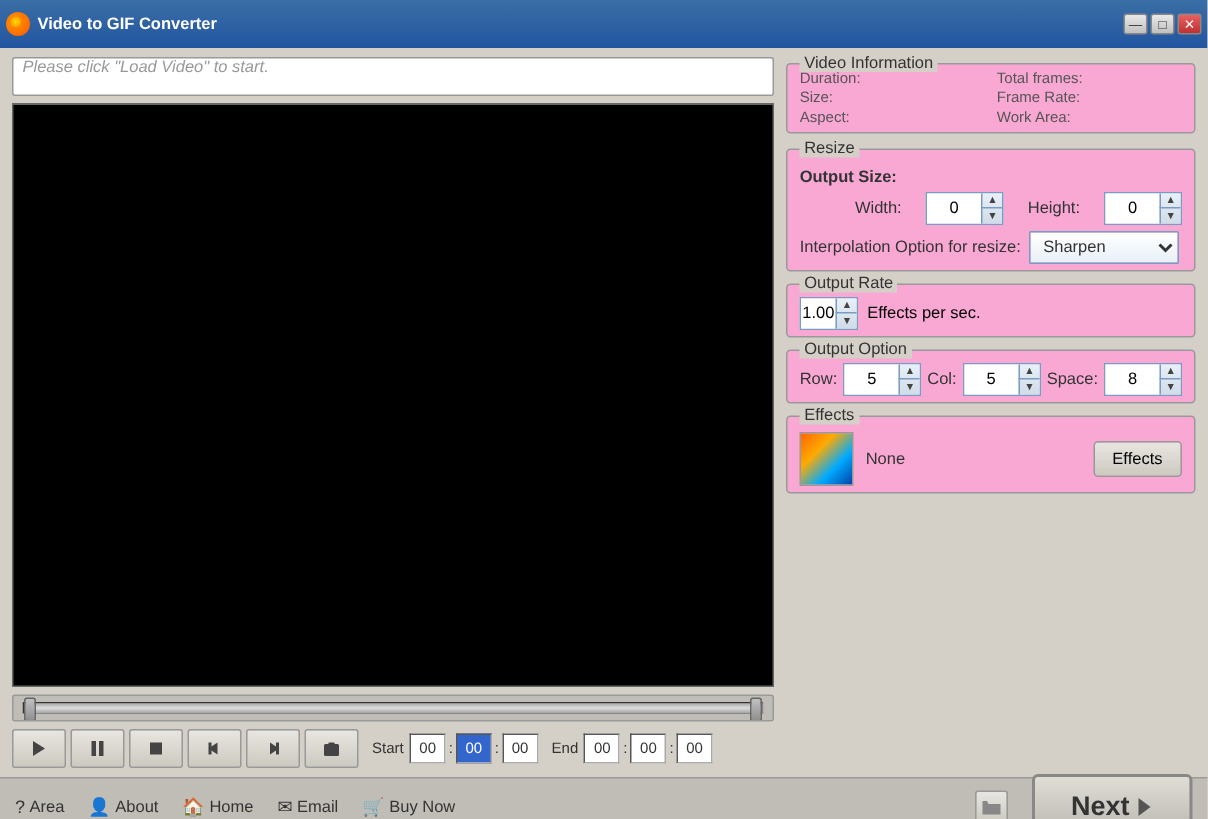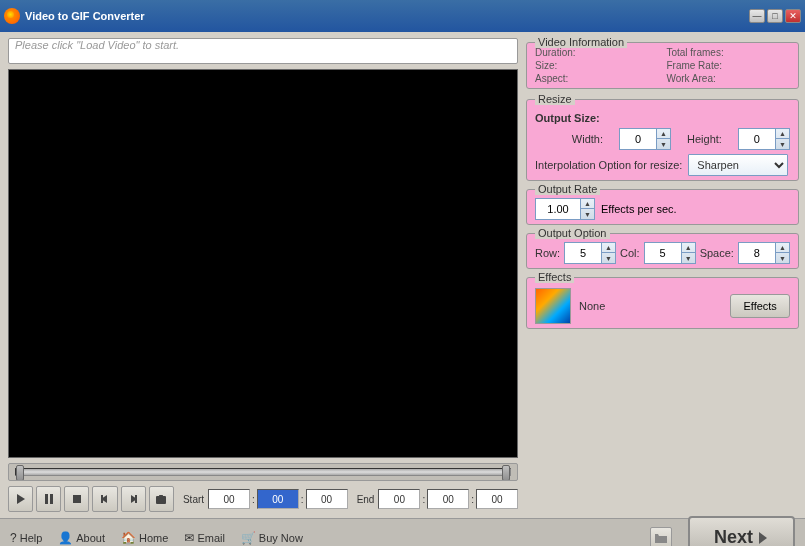--- a/index.html
+++ b/index.html
@@ -161,21 +161,21 @@
       gap: 2px;
       margin-left: 4px;
     }
     .time-label {
       background: #d4d0c8;
       color: #333;
       font-size: 10px;
       padding: 0 2px;
     }
     .time-field {
-      width: 42px; height: 20px;
+      width: 24px; height: 20px;
       background: white;
       border: 1px inset #aaa;
       text-align: center;
       font-size: 10px;
       color: #333;
     }
     .time-field.selected {
       background: #3366cc;
       color: white;
     }
@@ -556,21 +556,21 @@
           <option>Bicubic</option>
           <option>Nearest</option>
         </select>
       </div>
     </div>
 
     <div class="panel-box output-rate-box">
       <span class="panel-box-title">Output Rate</span>
       <div class="rate-row">
         <div class="spinner-container">
-          <input class="spinner-input" type="text" value="1.00" style="width: 44px;">
+          <input class="spinner-input" type="text" value="1.00" style="width: 23px;">
           <div class="spinner-btns">
             <button class="spin-up">▲</button>
             <button class="spin-down">▼</button>
           </div>
         </div>
         <span>Effects per sec.</span>
       </div>
     </div>
 
     <div class="panel-box output-option-box">
@@ -611,21 +611,21 @@
         <button class="effects-btn">Effects</button>
       </div>
     </div>
 
   </div>
 </div>
 
 <div class="bottom-bar">
   <a class="bottom-link">
     <span class="bottom-icon">?</span>
-    <span>Help</span>
+    <span>Area</span>
   </a>
   <a class="bottom-link">
     <span class="bottom-icon">👤</span>
     <span>About</span>
   </a>
   <a class="bottom-link">
     <span class="bottom-icon">🏠</span>
     <span>Home</span>
   </a>
   <a class="bottom-link">

